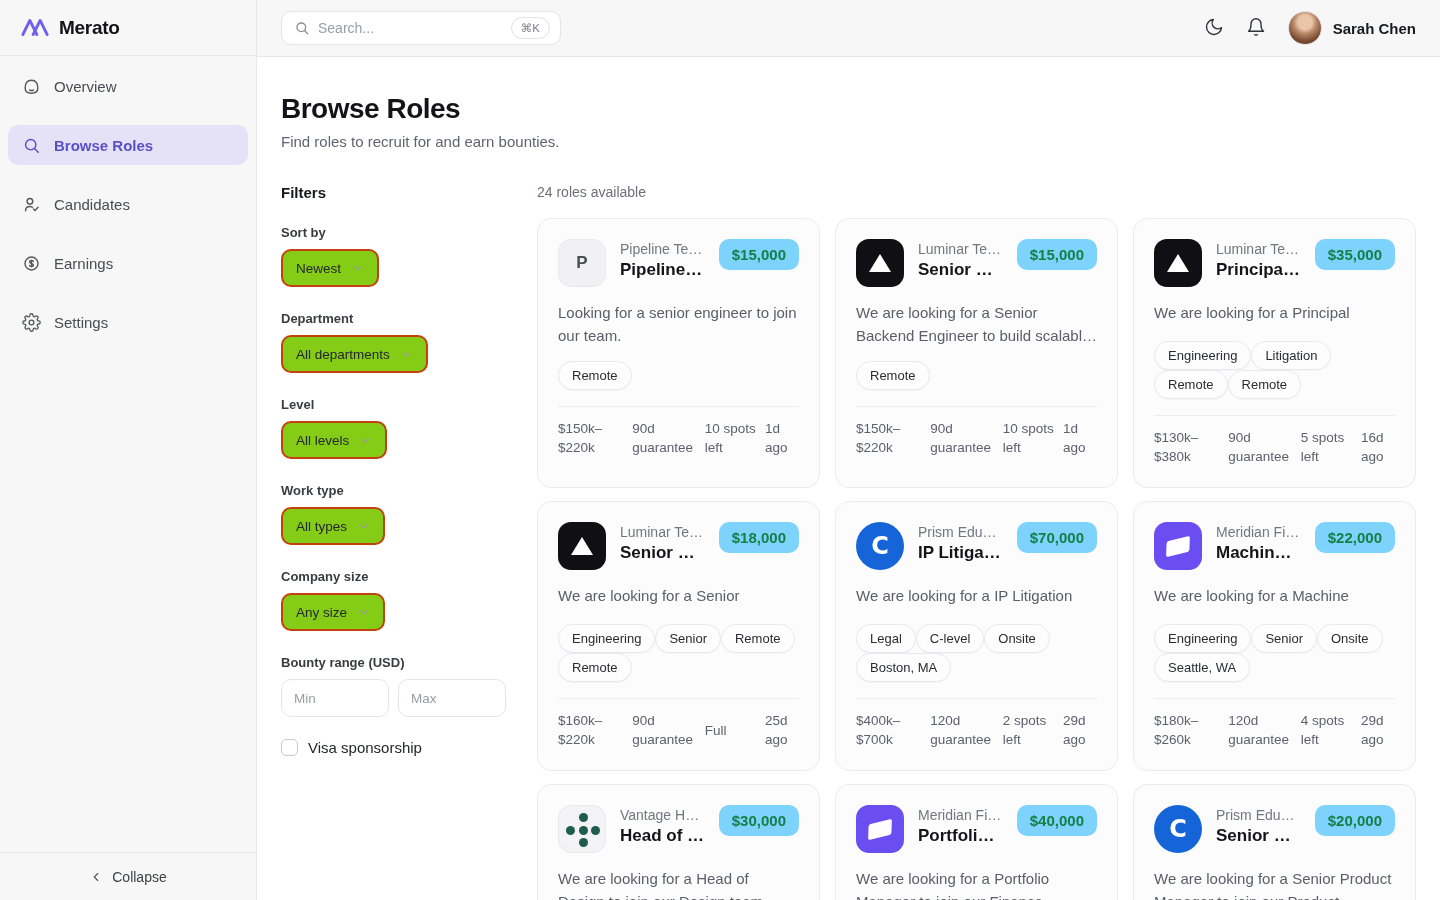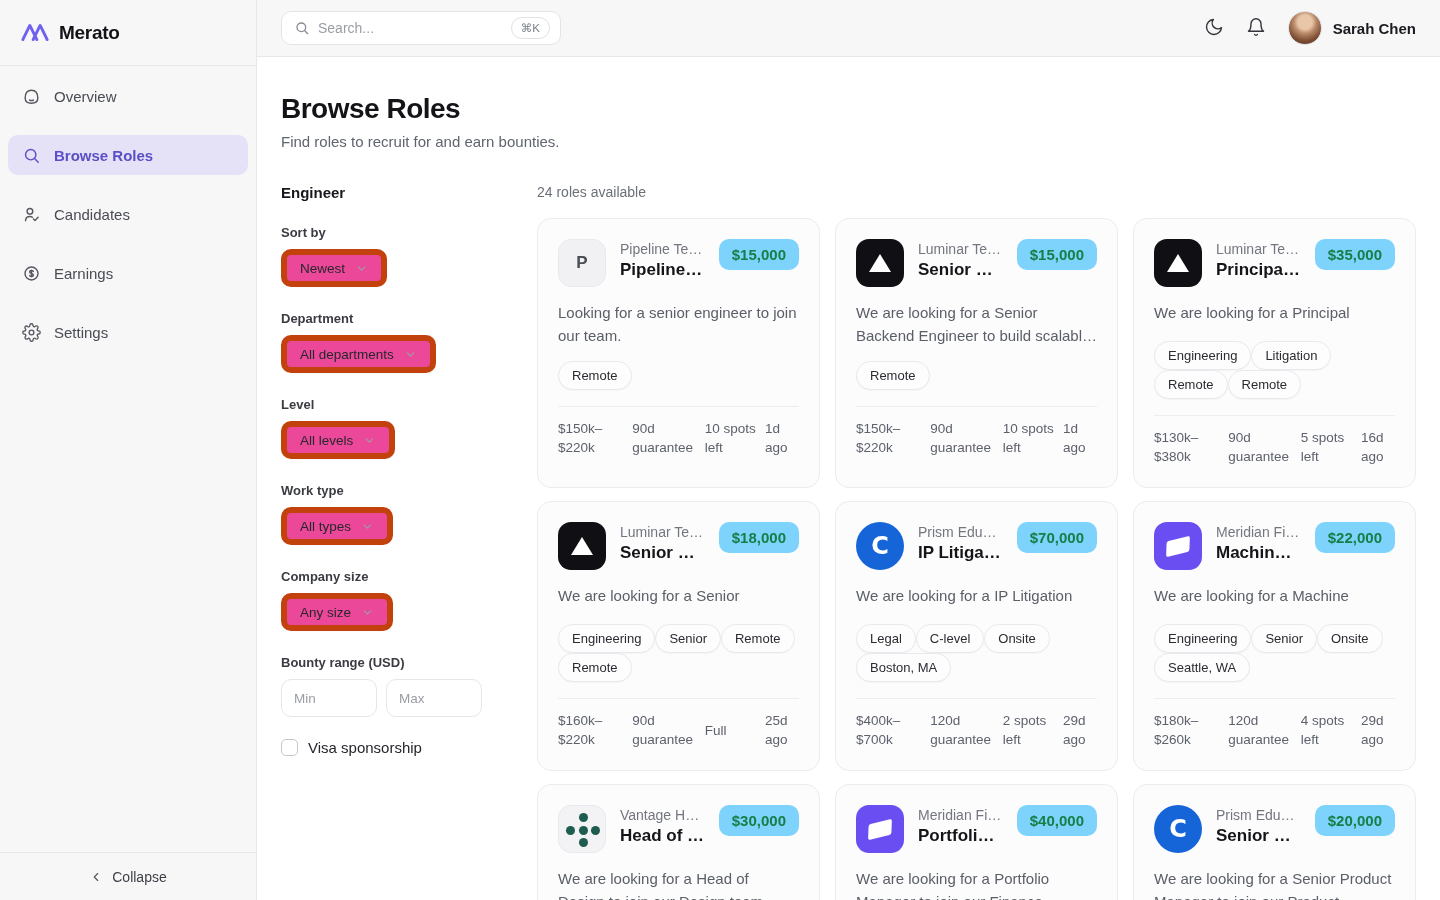--- a/index.html
+++ b/index.html
@@ -2,21 +2,21 @@
 <html><head>
 <meta charset="utf-8">
 <style>
   * { margin:0; padding:0; box-sizing:border-box; }
   html,body { width:1440px; height:900px; overflow:hidden; }
   body { font-family:"Liberation Sans", sans-serif; background:#fff; color:#17181d; }
   .app { display:flex; width:1440px; height:900px; }
 
   
   .sidebar { width:257px; min-width:257px; background:#f7f7f8; border-right:1px solid #e8e8ea; display:flex; flex-direction:column; }
-  .brand { height:66px; display:flex; align-items:center; gap:9px; padding:0 20px; border-bottom:1px solid #e8e8ea; }
+  .brand { height:56px; display:flex; align-items:center; gap:9px; padding:0 20px; border-bottom:1px solid #e8e8ea; }
   .brand-mark { color:#6f61ee; display:flex; }
   .brand-name { font-size:19px; font-weight:700; letter-spacing:-0.3px; color:#121217; }
   .nav { padding:10px 8px; display:flex; flex-direction:column; gap:19px; }
   .nav-item { display:flex; align-items:center; gap:13px; height:40px; padding:0 14px; border-radius:10px; font-size:15px; color:#494c53; cursor:pointer; }
   .nav-item .nicon { display:flex; color:#55585f; }
   .nav-item.active { background:#e5e1f6; color:#5a4fc6; font-weight:600; }
   .nav-item.active .nicon { color:#5a4fc6; }
   .sidebar-spacer { flex:1; }
   .collapse-row { border-top:1px solid #e8e8ea; height:48px; display:flex; align-items:center; justify-content:center; gap:9px; font-size:14px; color:#3c3f45; cursor:pointer; }
   .collapse-row .nicon { display:flex; color:#55585f; }
@@ -40,24 +40,24 @@
   .page-title { font-size:28px; font-weight:700; letter-spacing:-0.5px; color:#141418; }
   .page-subtitle { margin-top:8px; font-size:15px; color:#5f646e; }
   .content-body { display:flex; margin-top:34px; }
 
   
   .filters { width:256px; min-width:256px; }
   .filters-heading { font-size:15px; font-weight:700; color:#17181d; }
   .fgroup { margin-top:24px; }
   .fgroup:first-of-type { margin-top:28px; }
   .flabel { font-size:13px; font-weight:600; color:#3a3c42; margin-bottom:9px; }
-  .select { display:inline-flex; align-items:center; gap:10px; height:38px; padding:0 13px; background:#ec4899; border:6px solid #c2410c; border-radius:10px; font-size:13.5px; color:#26272c; cursor:pointer; box-shadow:0 1px 1px rgba(0,0,0,0.02); }
+  .select { display:inline-flex; align-items:center; gap:10px; height:38px; padding:0 13px; background:#84cc16; border:2px solid #c2410c; border-radius:10px; font-size:13.5px; color:#26272c; cursor:pointer; box-shadow:0 1px 1px rgba(0,0,0,0.02); }
   .select .cicon { color:#9a9da4; display:flex; }
   .range-row { display:flex; gap:9px; }
-  .range-row input { width:96px; height:38px; border:1px solid #e6e6ea; border-radius:10px; padding:0 12px; font-size:13.5px; color:#26272c; outline:none; font-family:"Liberation Sans",sans-serif; }
+  .range-row input { width:108px; height:38px; border:1px solid #e6e6ea; border-radius:10px; padding:0 12px; font-size:13.5px; color:#26272c; outline:none; font-family:"Liberation Sans",sans-serif; }
   .range-row input::placeholder { color:#9a9da4; }
   .check-row { margin-top:22px; display:flex; align-items:center; gap:10px; cursor:pointer; }
   .checkbox { width:17px; height:17px; border:1.5px solid #c7c8cd; border-radius:5px; background:#fff; }
   .check-label { font-size:15px; color:#26272c; }
 
   
   .roles-section { flex:1; min-width:0; }
   .results-count { font-size:14px; color:#6b7077; }
   .roles-grid { margin-top:18px; display:grid; grid-template-columns:repeat(3, 283px); gap:13px 15px; grid-auto-rows:270px; }
   .role-card { background:#fcfcfd; border:1px solid #ececf0; border-radius:14px; padding:20px; display:flex; flex-direction:column; cursor:pointer; overflow:hidden; }
@@ -199,21 +199,21 @@
       </div>
     </header>
 
     <main class="content">
       <h1 class="page-title">Browse Roles</h1>
       <p class="page-subtitle">Find roles to recruit for and earn bounties.</p>
 
       <div class="content-body">
 
         <section class="filters">
-          <div class="filters-heading">Engineer</div>
+          <div class="filters-heading">Filters</div>
 
           <div class="fgroup">
             <div class="flabel">Sort by</div>
             <div class="select">
               <span>Newest</span>
               <span class="cicon">
                   <svg width="13" height="13" viewBox="0 0 24 24" fill="none" stroke="currentColor" stroke-width="2" stroke-linecap="round" stroke-linejoin="round">
                     <path d="M6 9l6 6 6-6"></path>
                   </svg>
                 </span>

